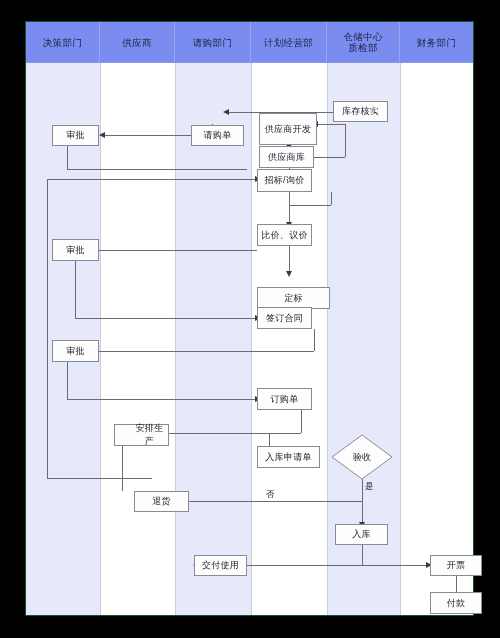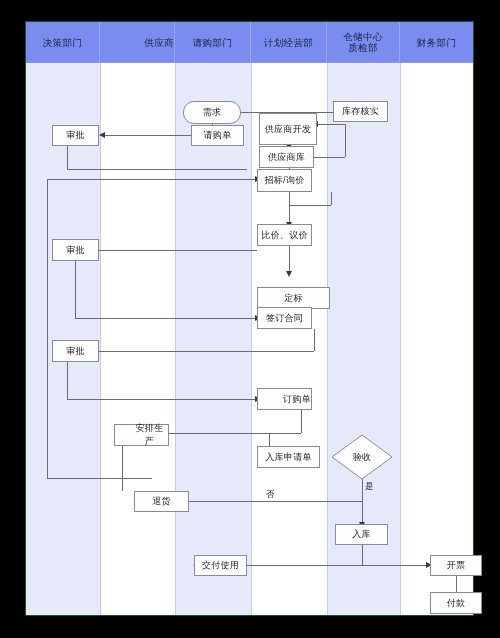--- a/index.html
+++ b/index.html
@@ -52,21 +52,21 @@
 
     <div class="lane-sep" style="left:74px;"></div>
     <div class="lane-sep" style="left:149px;"></div>
     <div class="lane-sep" style="left:225px;"></div>
     <div class="lane-sep" style="left:301px;"></div>
     <div class="lane-sep" style="left:374px;"></div>
 
     <div class="hdr" style="left:0px;width:74px;">
         <span>决策部门</span>
       </div>
-    <div class="hdr" style="left:74px;width:75px;justify-content:flex-end;">
+    <div class="hdr" style="left:74px;width:75px;">
         <span>供应商</span>
       </div>
     <div class="hdr" style="left:149px;width:76px;">
         <span>请购部门</span>
       </div>
     <div class="hdr" style="left:225px;width:76px;">
         <span>计划经营部</span>
       </div>
     <div class="hdr" style="left:301px;width:73px;white-space:pre-line;"><span>仓储中心
 质检部</span></div>
@@ -148,23 +148,20 @@
 
     <div class="edge v" style="left:336px;top:523px;height:20px;"></div>
     <div class="edge h" style="left:173px;top:543px;width:163px;"></div>
     <div class="arw l" style="left:167px;top:539.5px;"></div>
     <div class="edge h" style="left:336px;top:543px;width:66px;"></div>
     <div class="arw r" style="left:400px;top:539.5px;"></div>
 
     <div class="edge v" style="left:430px;top:554px;height:26px;"></div>
     <div class="arw d" style="left:426.5px;top:578px;"></div>
 
-    <div class="node round" style="left:157px;top:79px;width:58px;height:23px;">
-      <span>需求</span>
-    </div>
 
     <div class="node" style="left:307px;top:79px;width:55px;height:21px;">
       <span>库存核实</span>
     </div>
 
     <div class="node" style="left:233px;top:91px;width:58px;height:32px;">
       <span>供应商开发</span>
     </div>
 
     <div class="node" style="left:233px;top:124px;width:55px;height:22px;">
@@ -196,21 +193,21 @@
     </div>
 
     <div class="node" style="left:231px;top:285px;width:55px;height:22px;">
       <span>签订合同</span>
     </div>
 
     <div class="node" style="left:26px;top:318px;width:47px;height:22px;">
       <span>审批</span>
     </div>
 
-    <div class="node" style="left:231px;top:366px;width:55px;height:22px;justify-content:flex-end;">
+    <div class="node" style="left:231px;top:366px;width:55px;height:22px;">
       <span>订购单</span>
     </div>
 
     <div class="node" style="left:88px;top:402px;width:55px;height:22px;padding-left:16px;">
       <span>安排生产</span>
     </div>
 
     <div class="node" style="left:231px;top:424px;width:63px;height:22px;">
       <span>入库申请单</span>
     </div>

